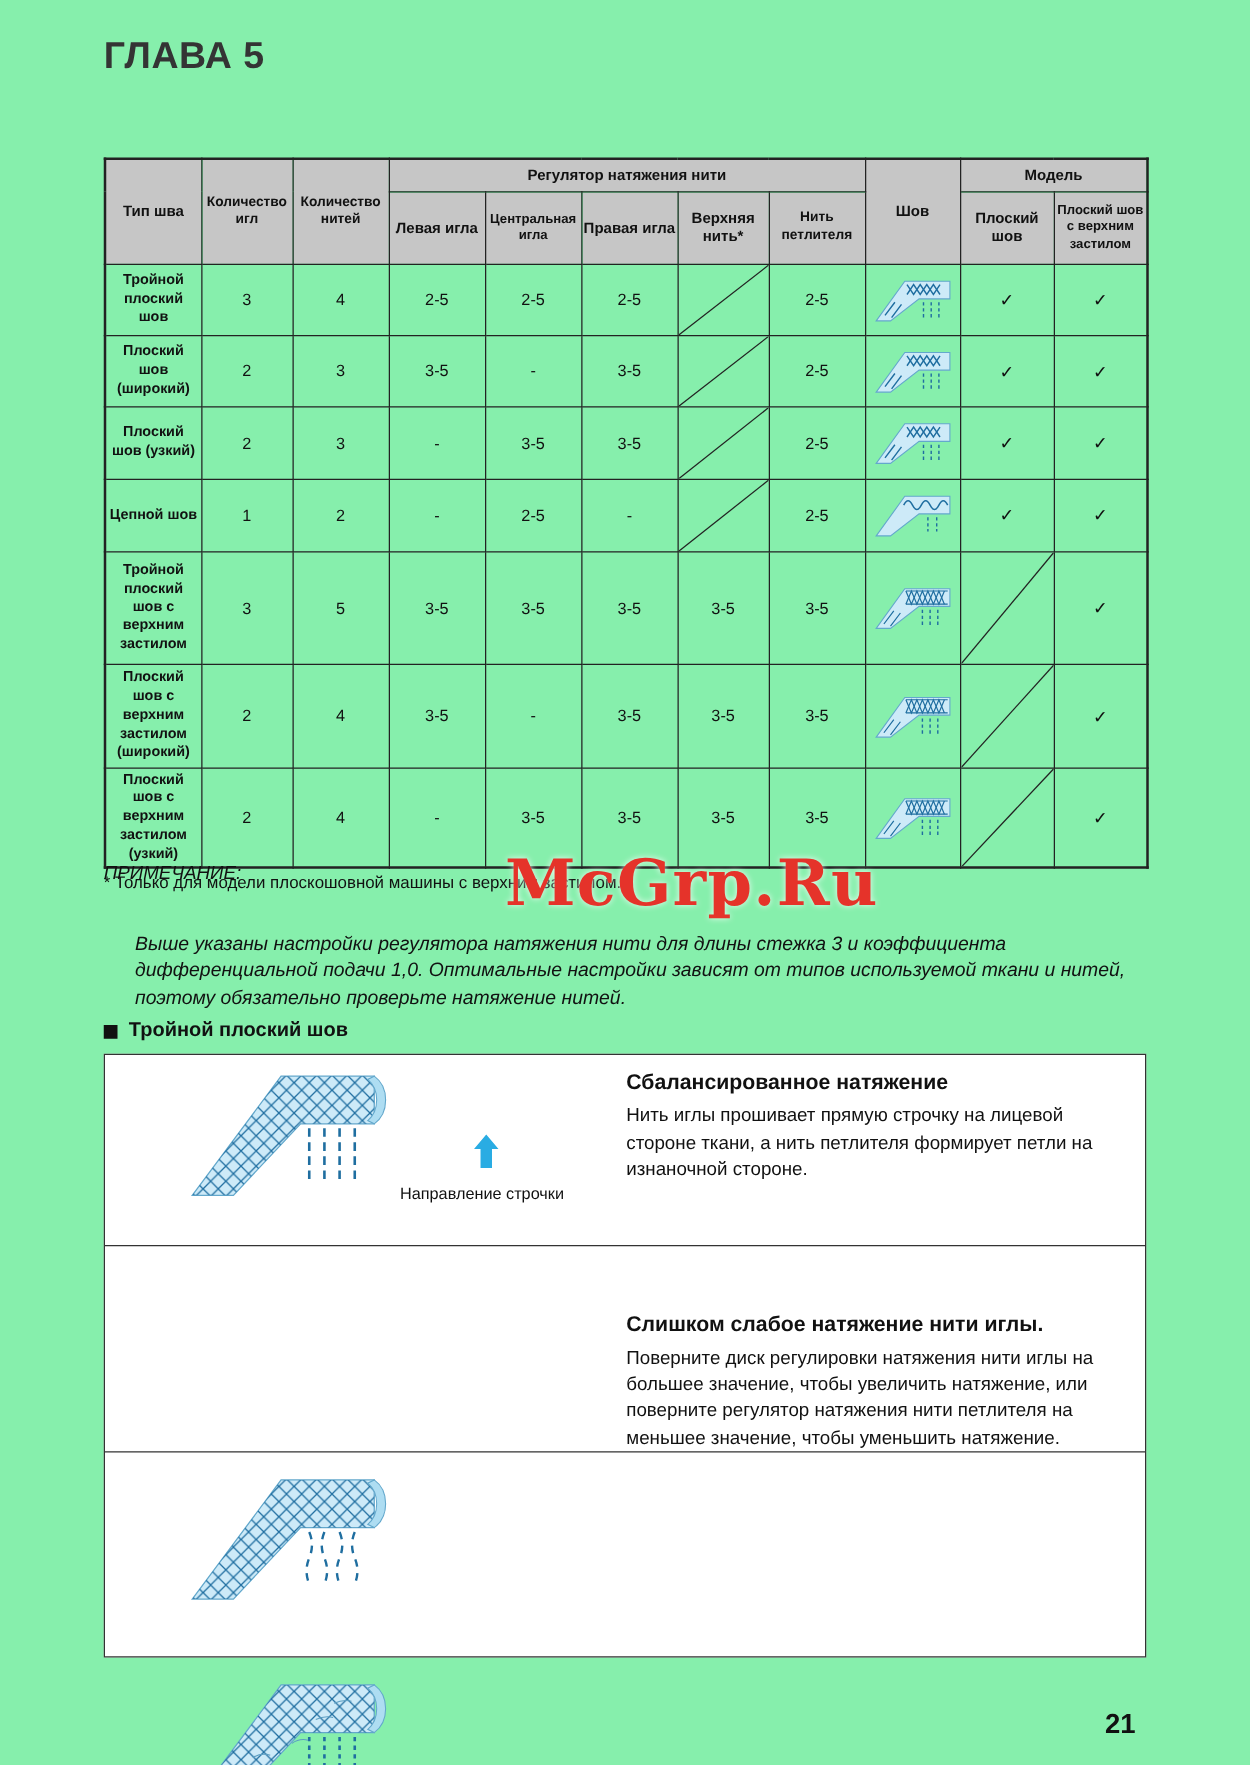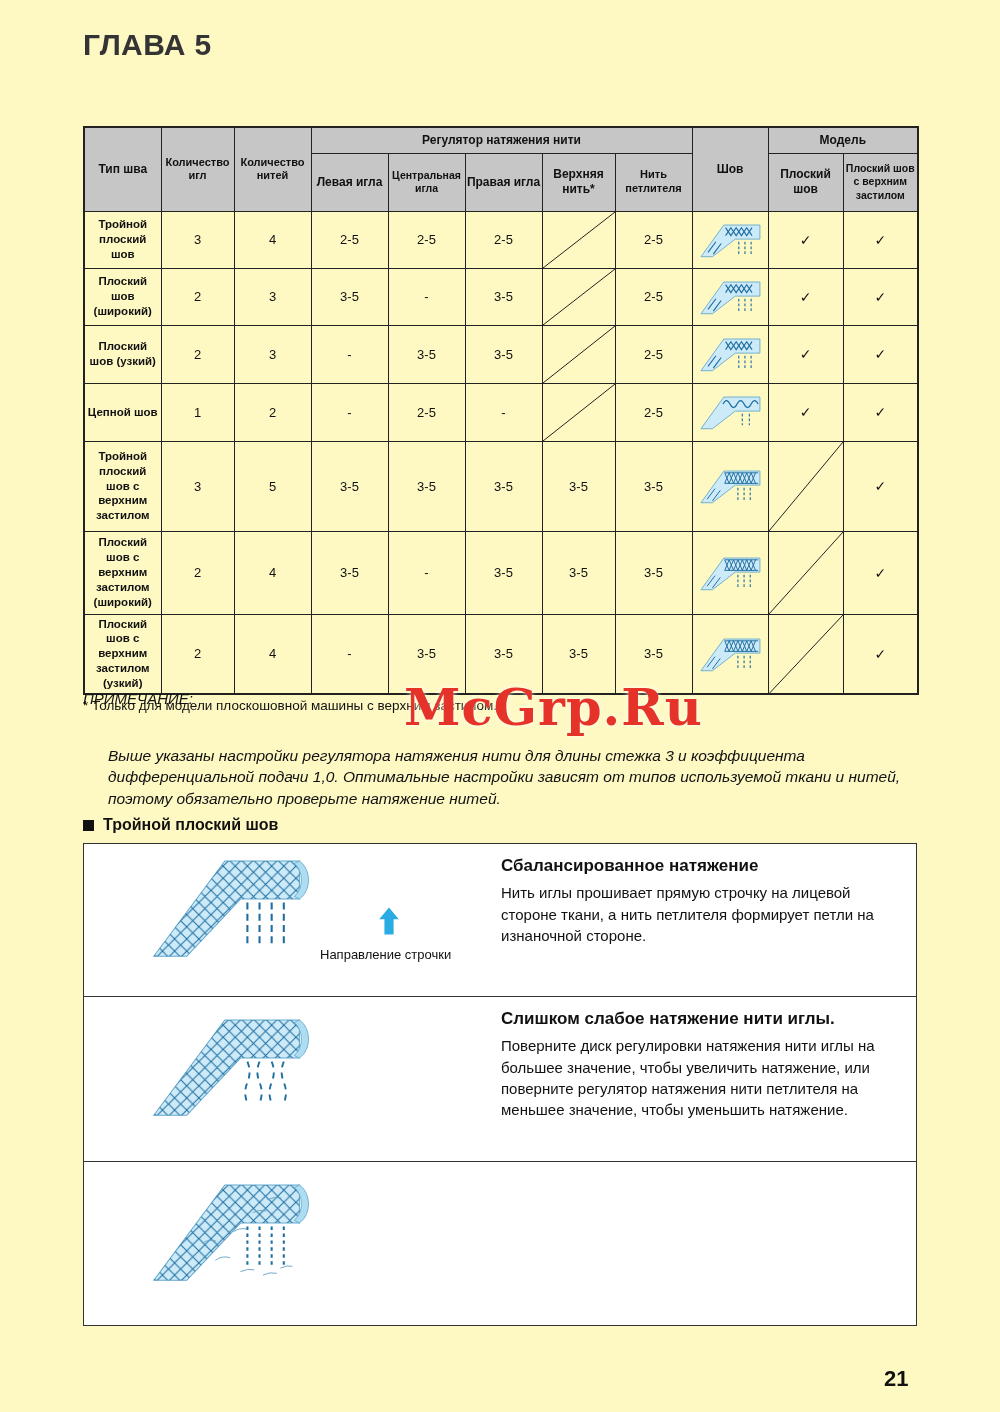--- a/index.html
+++ b/index.html
@@ -1,18 +1,18 @@
 <!DOCTYPE html>
 <html><head>
 <meta charset="utf-8">
 <style>
   * { margin:0; padding:0; box-sizing:border-box; }
   html,body { background:#ffffff; }
   .page {
-    position:relative; width:1000px; height:1412px; background:#fef9c3;
+    position:relative; width:1000px; height:1412px; background:#86efac;
     font-family:"Liberation Sans", sans-serif; color:#111; overflow:hidden;
   }
 
   
   .header { position:absolute; left:83px; top:28px; }
   .header h1 { font-size:30px; font-weight:bold; color:#343434; line-height:1.13; letter-spacing:.4px; }
 
   
   .table-wrap { position:absolute; left:83px; top:126px; width:834px; }
   table.cmp { border-collapse:collapse; width:834px; table-layout:fixed; border:2px solid #222; }
@@ -47,21 +47,21 @@
   .note-label { position:absolute; left:83px; top:690px; font-style:italic; font-size:15px; }
   .note-text  { position:absolute; left:83px; top:745px; width:838px; font-style:italic; font-size:15.5px; line-height:1.38;margin-left:25px; }
 
   
   .section-head { position:absolute; left:83px; top:816px; font-size:16px; font-weight:bold; display:flex; align-items:center; gap:9px; }
   .bullet { width:11px; height:11px; background:#111; display:inline-block; flex:none; }
 
   
   .tension-box { position:absolute; left:83px; top:843px; width:834px; border:1px solid #333; background:#fff; }
   .box-row { display:flex; position:relative; }
-  .box-row + .box-row { border-top:1px solid #333; }
+  .box-row + .box-row { border-top:1px solid #333;align-items:flex-end; }
   .box-row:nth-child(1){ height:152px; }
   .box-row:nth-child(2){ height:165px; }
   .box-row:nth-child(3){ height:164px; }
   .box-left { width:417px; position:relative; flex:none; }
   .box-text { flex:1; padding:11px 16px 0 0; }
   .box-text h3 { font-size:17px; font-weight:bold; line-height:1.25; margin-bottom:6px; }
   .box-text p  { font-size:15px; line-height:1.42; }
   .bigpic { position:absolute; left:64px; top:10px; width:178px; height:130px; }
   .box-row:nth-child(2) .bigpic, .box-row:nth-child(3) .bigpic { top:16px; }
   .dir-arrow { position:absolute; left:294px; top:56px; width:22px; height:42px; }

